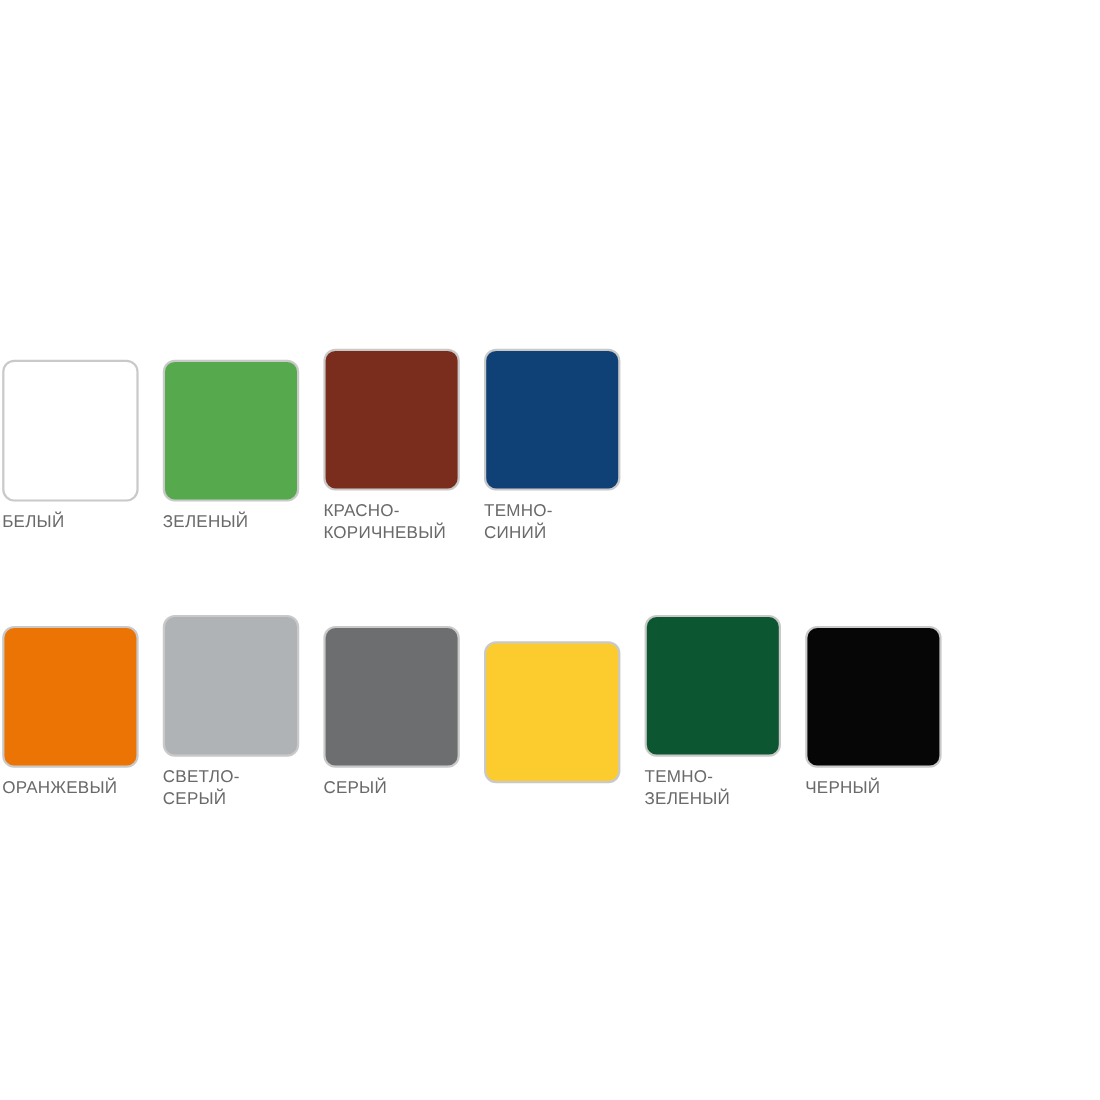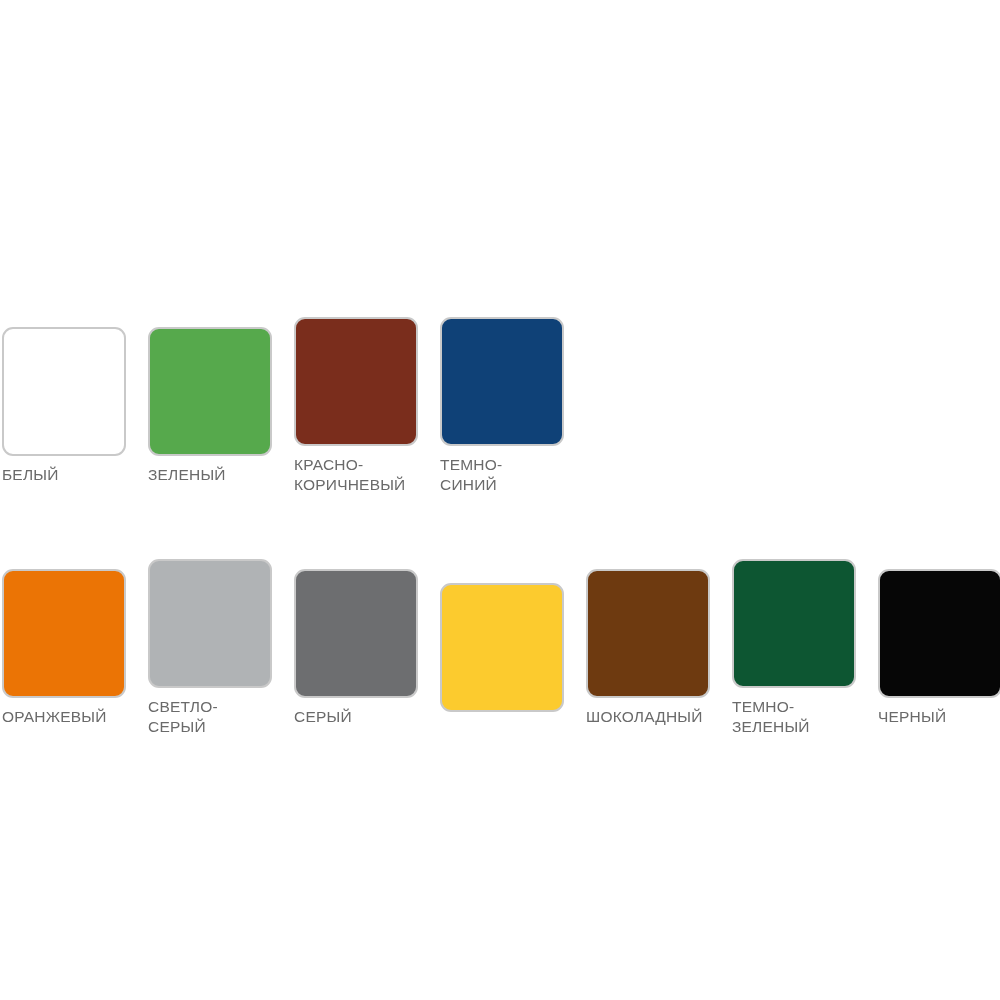--- a/index.html
+++ b/index.html
@@ -102,24 +102,20 @@
 СЕРЫЙ</div>
       </div>
       <div class="swatch-cell">
         <div class="swatch-chip" style="background-color: rgb(109, 110, 112);"></div>
         <div class="swatch-label">СЕРЫЙ</div>
       </div>
       <div class="swatch-cell">
         <div class="swatch-chip" style="background-color: rgb(252, 203, 46);"></div>
       </div>
       <div class="swatch-cell">
-        <div class="swatch-chip" style="background-color: rgb(110, 58, 16);"></div>
-        <div class="swatch-label">ШОКОЛАДНЫЙ</div>
-      </div>
-      <div class="swatch-cell">
         <div class="swatch-chip" style="background-color: rgb(13, 86, 50);"></div>
         <div class="swatch-label">ТЕМНО-
 ЗЕЛЕНЫЙ</div>
       </div>
       <div class="swatch-cell">
         <div class="swatch-chip" style="background-color: rgb(6, 6, 6);"></div>
         <div class="swatch-label">ЧЕРНЫЙ</div>
       </div>
     </div>
 

